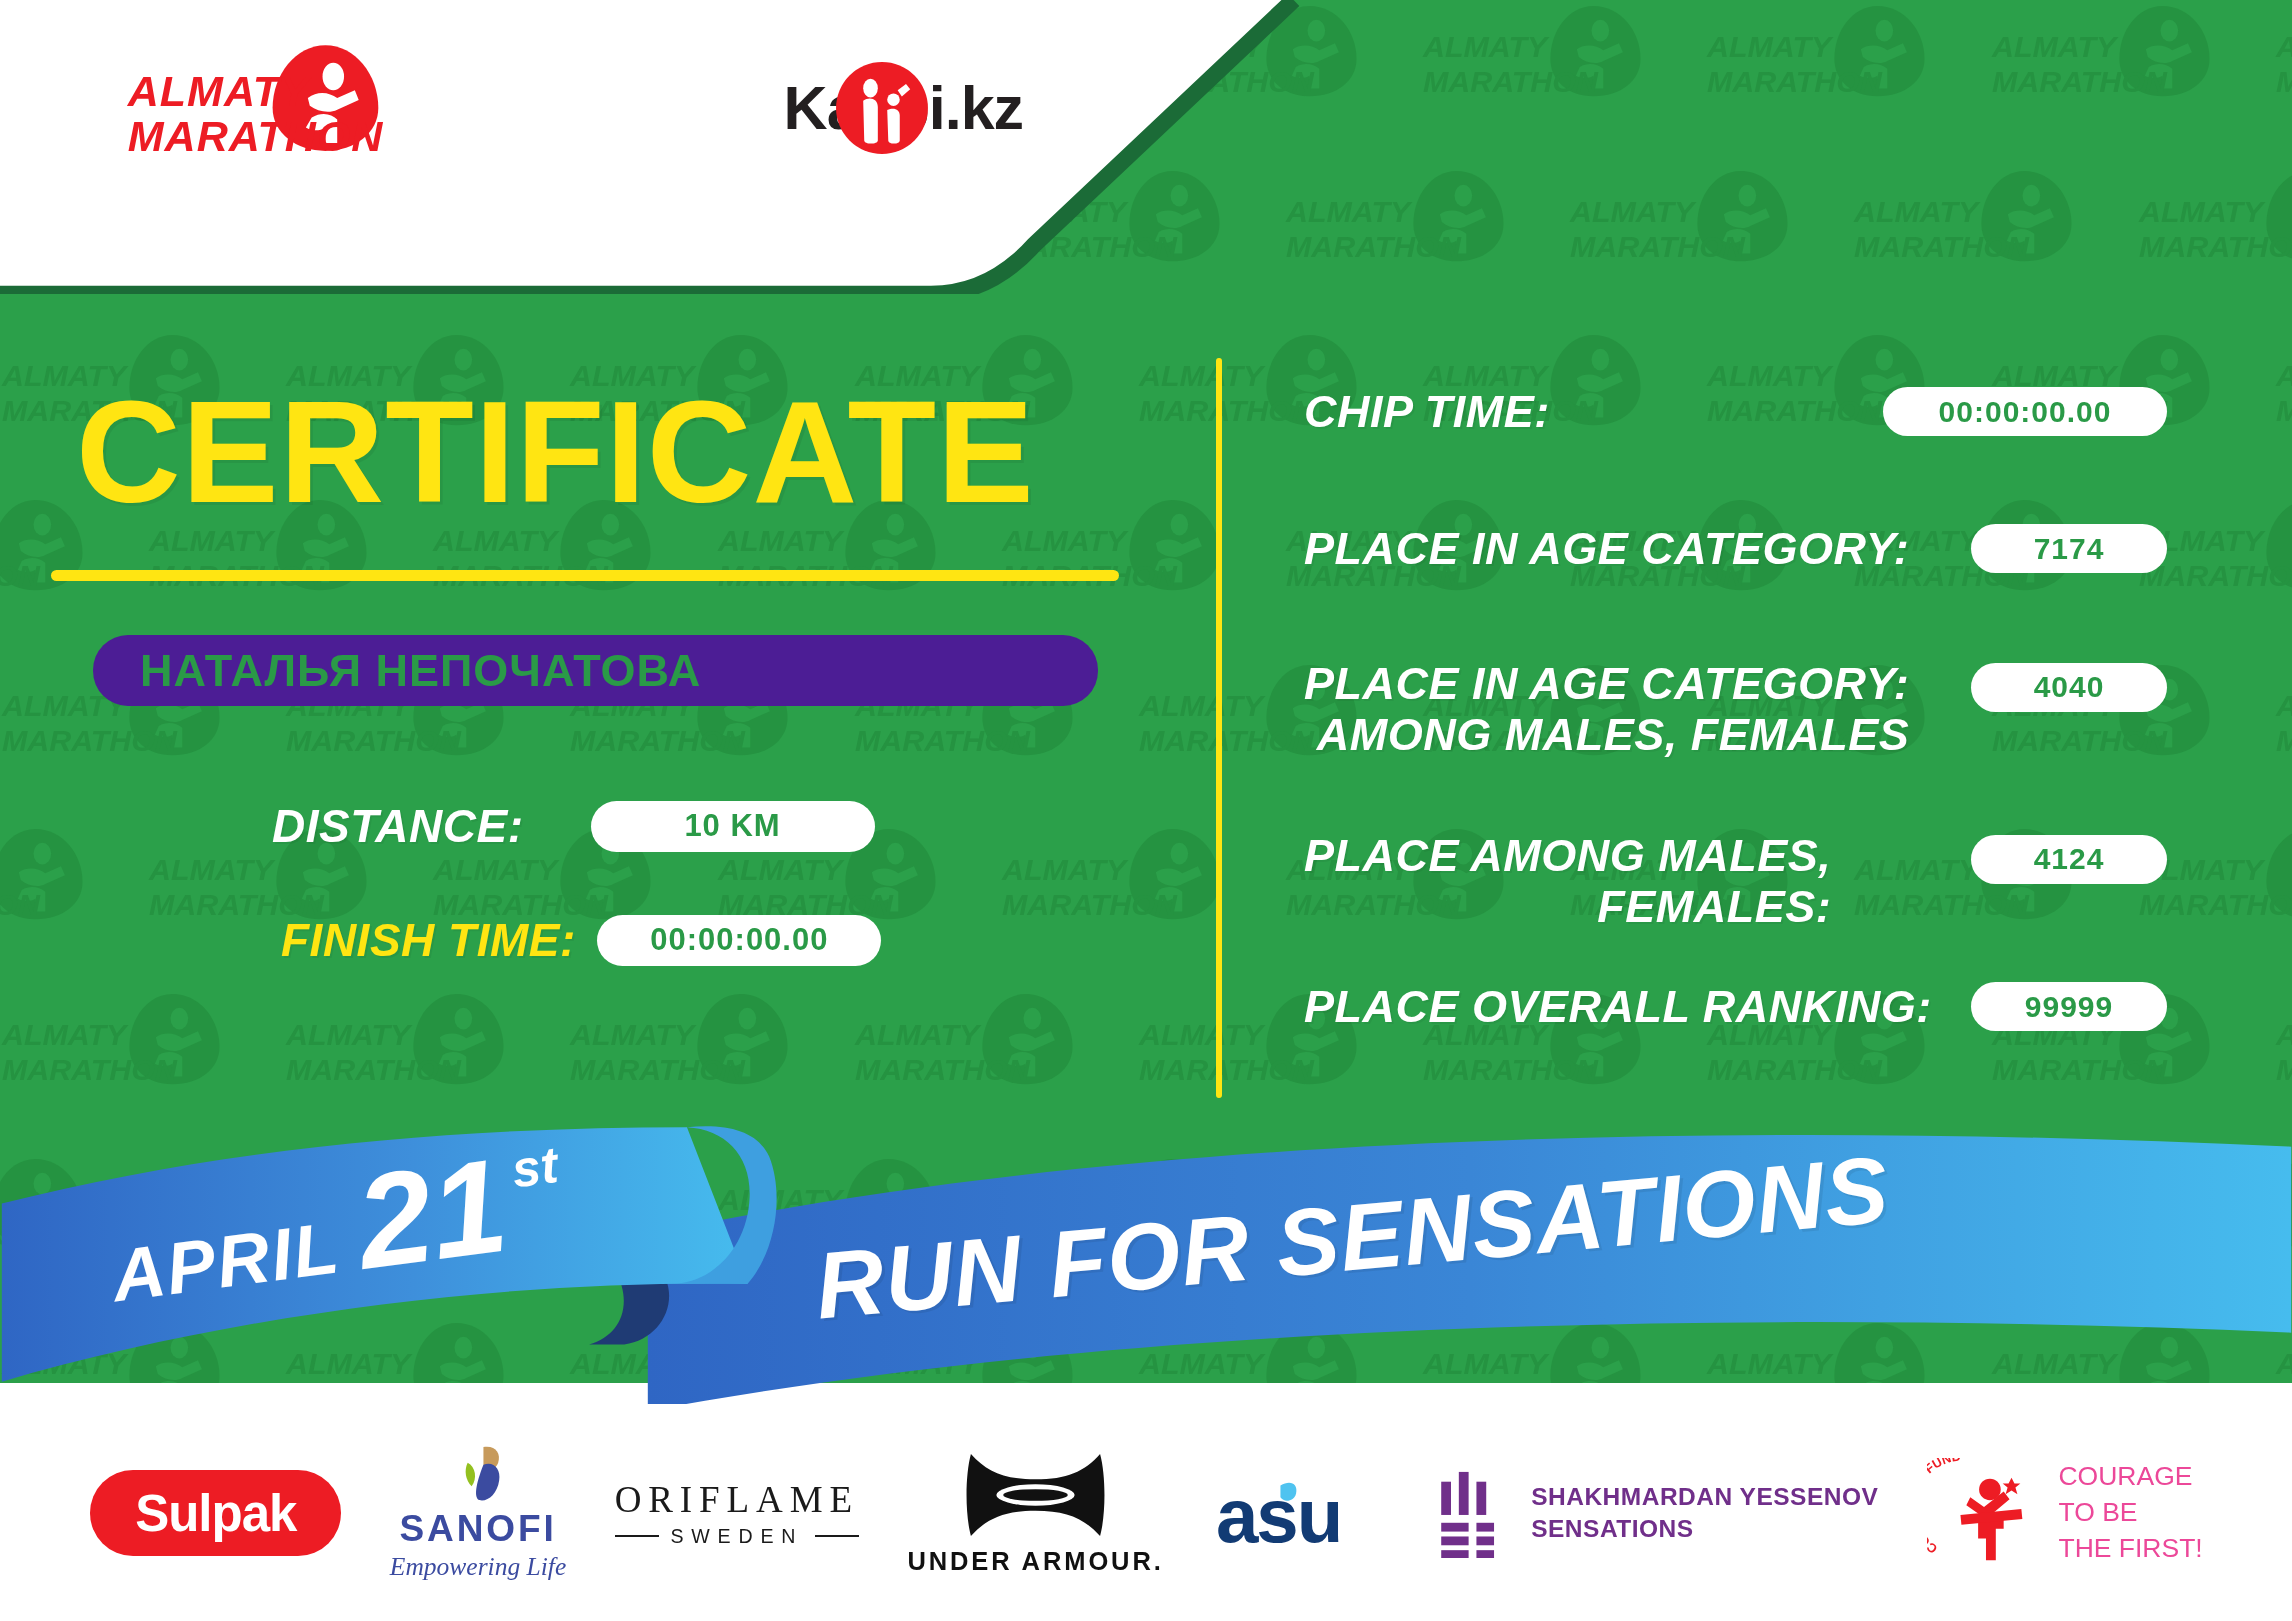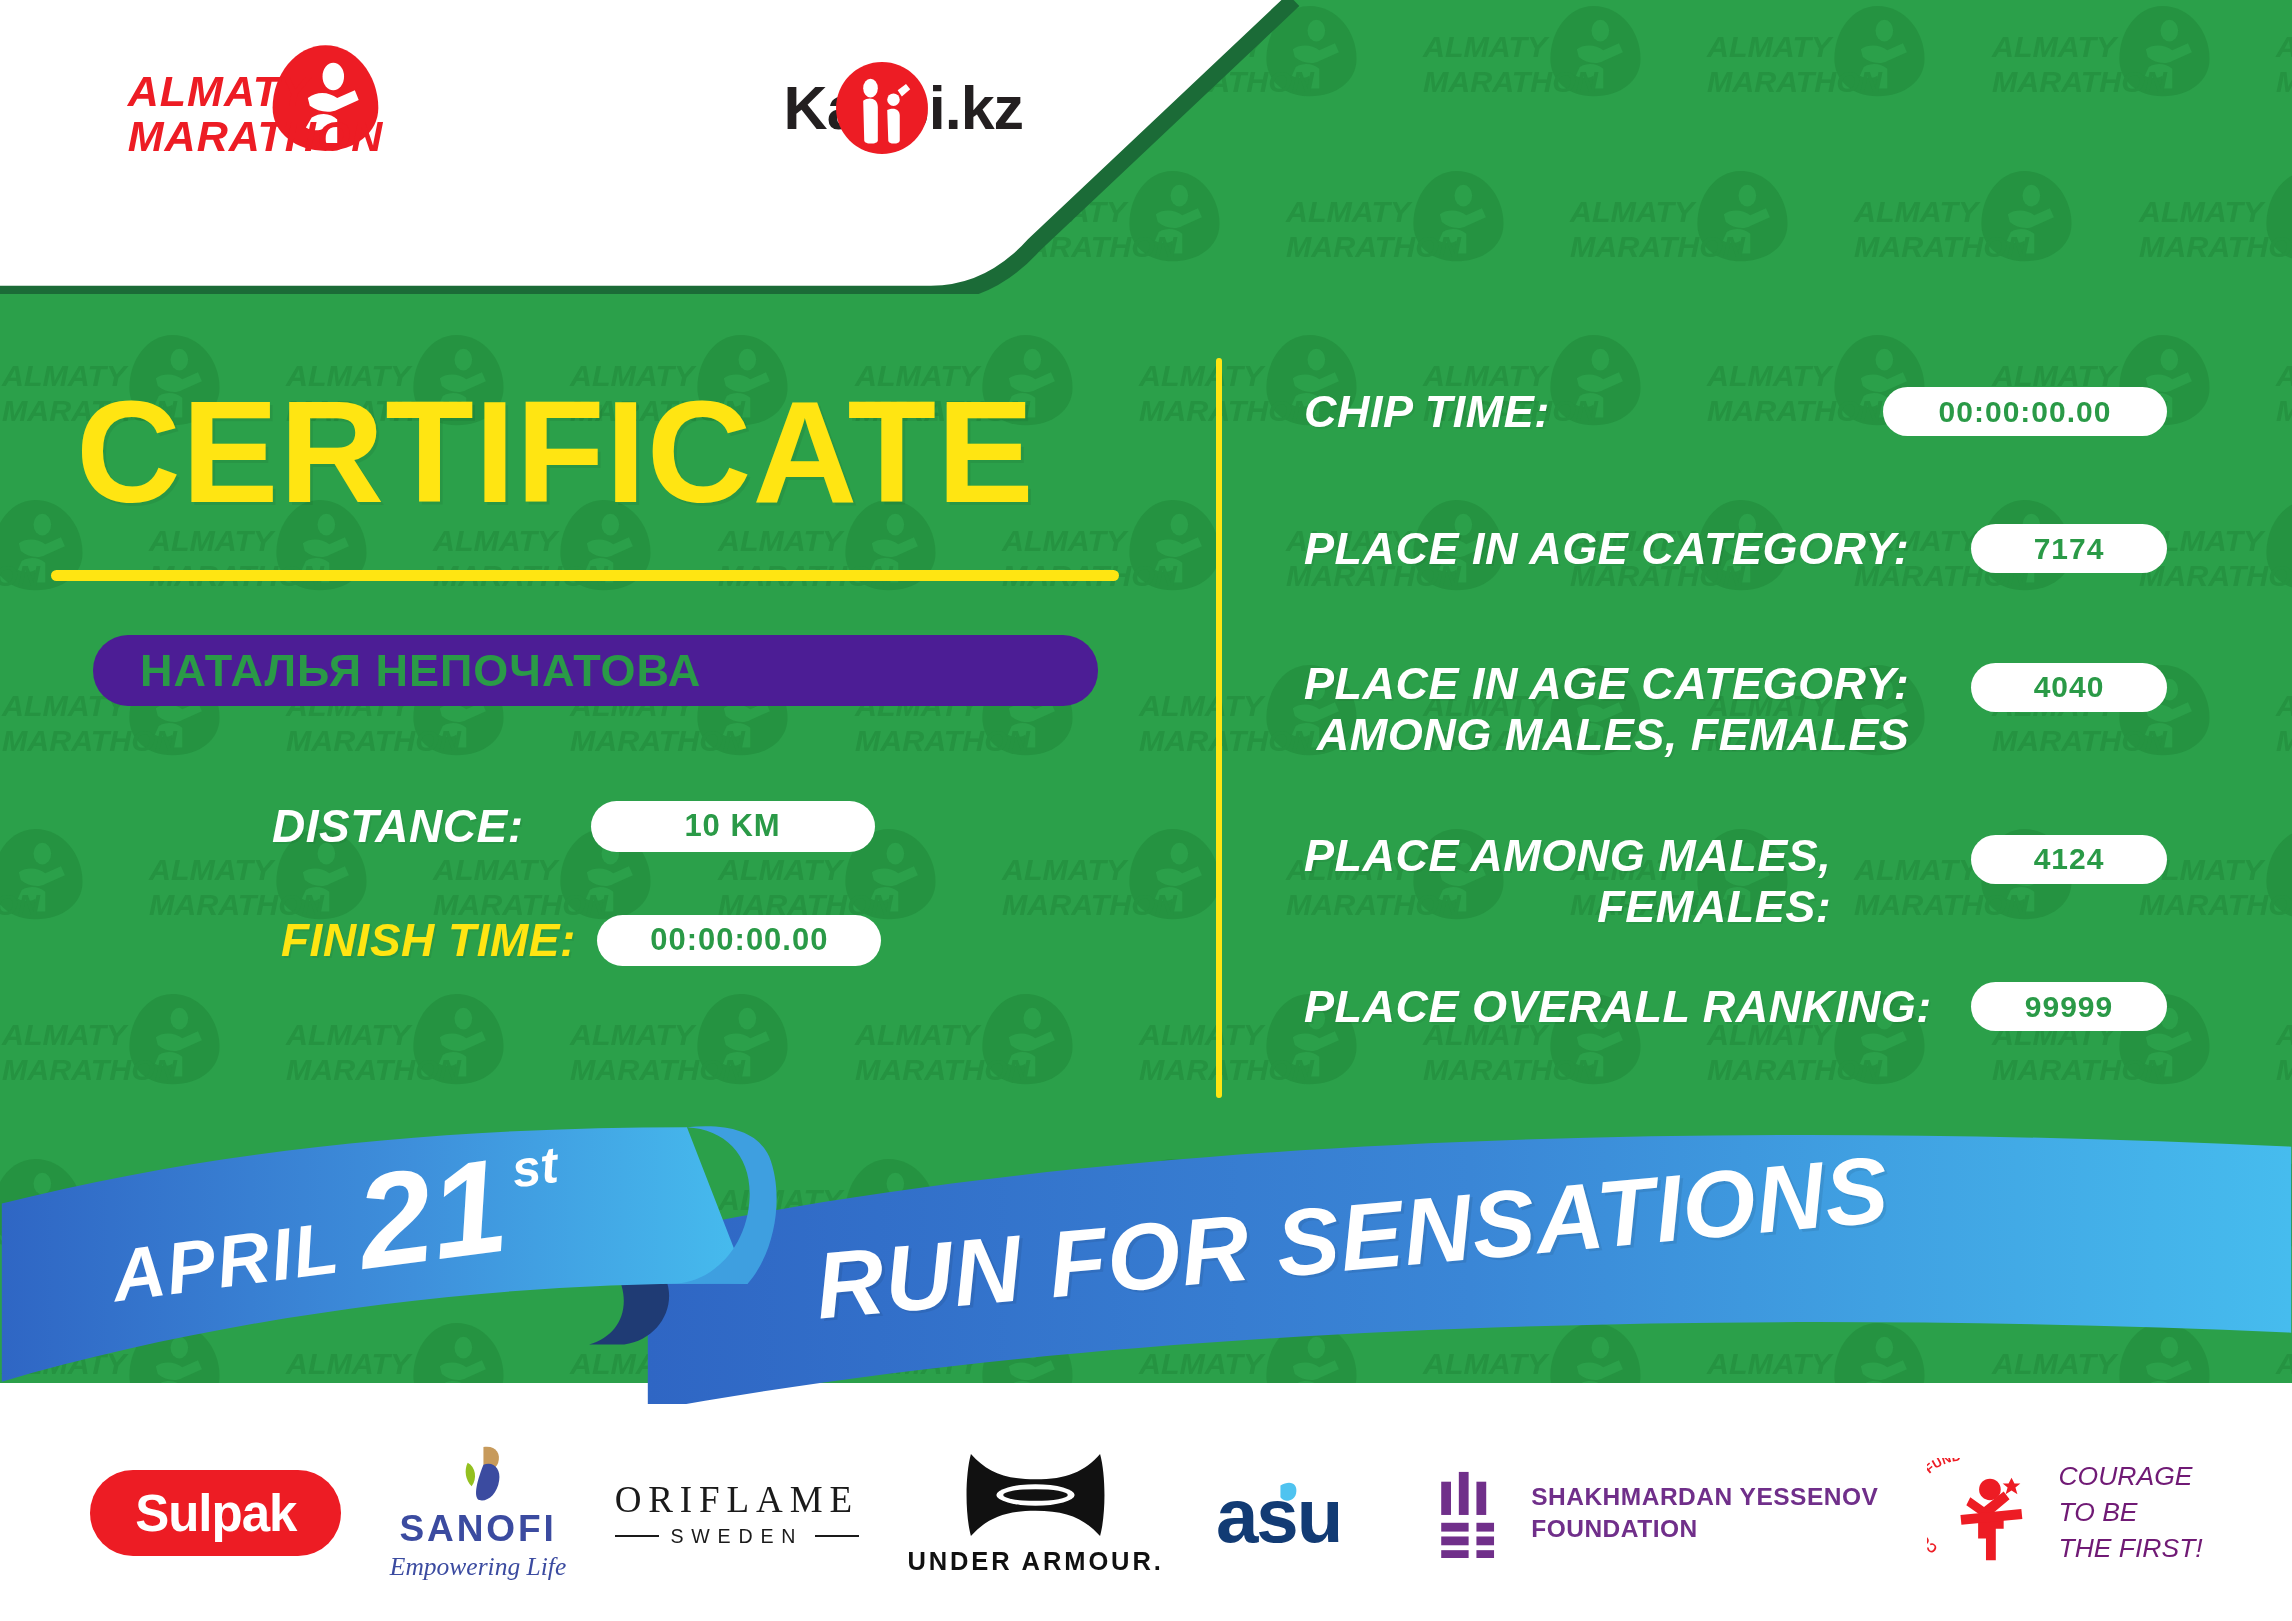--- a/index.html
+++ b/index.html
@@ -181,21 +181,21 @@
   .sp-asu svg { width:100%; height:100%; display:block; }
 
   .sp-shakh { display:flex; align-items:center; gap:21.6px; }
   .shakh-mark { width:73px; height:90px; }
   .shakh-mark svg { width:100%; height:100%; display:block; }
   .shakh-text { color:#702F8A; font-size:24.5px; font-weight:bold; line-height:1.3; letter-spacing:0.5px; font-family:"Liberation Sans", sans-serif; }
 
   .sp-courage { display:flex; align-items:center; gap:15.7px; }
   .cour-mark { width:116px; height:110px; }
   .cour-mark svg { width:100%; height:100%; display:block; }
-  .cour-text { color:#701a75; font-size:26.5px; line-height:1.35; font-family:"Liberation Sans", sans-serif;font-style:italic; }
+  .cour-text { color:#ec4899; font-size:26.5px; line-height:1.35; font-family:"Liberation Sans", sans-serif; }
 </style>
 </head>
 <body>
 
 <div id="root">
 
   <div class="green-field">
     <div class="wm-layer" id="wm-layer">
         <div class="wm" style="left: 0px; top: 0px;">
           <svg viewBox="0 0 250 124">
@@ -1502,21 +1502,21 @@
           <rect x="4" y="56" width="28" height="9" fill="#702F8A"></rect>
           <rect x="40" y="56" width="18" height="9" fill="#702F8A"></rect>
           <rect x="4" y="70" width="28" height="9" fill="#702F8A"></rect>
           <rect x="40" y="70" width="18" height="9" fill="#702F8A"></rect>
           <rect x="4" y="84" width="28" height="8" fill="#702F8A"></rect>
           <rect x="40" y="84" width="18" height="8" fill="#702F8A"></rect>
         </svg>
       </div>
       <div class="shakh-text">
         <div>SHAKHMARDAN YESSENOV</div>
-        <div>FOUNDATION</div>
+        <div>SENSATIONS</div>
       </div>
     </div>
 
     <div class="sp sp-courage">
       <div class="cour-mark">
         <svg viewBox="0 0 118 112">
           <path id="arc" d="M14,92 A44,44 0 0 1 58,8" fill="none"></path>
           <text font-family="Liberation Sans, sans-serif" font-size="13" font-weight="bold" fill="#ED1C24">
             <textPath href="#arc" startOffset="2%">CORPORATE FUND</textPath>
           </text>

